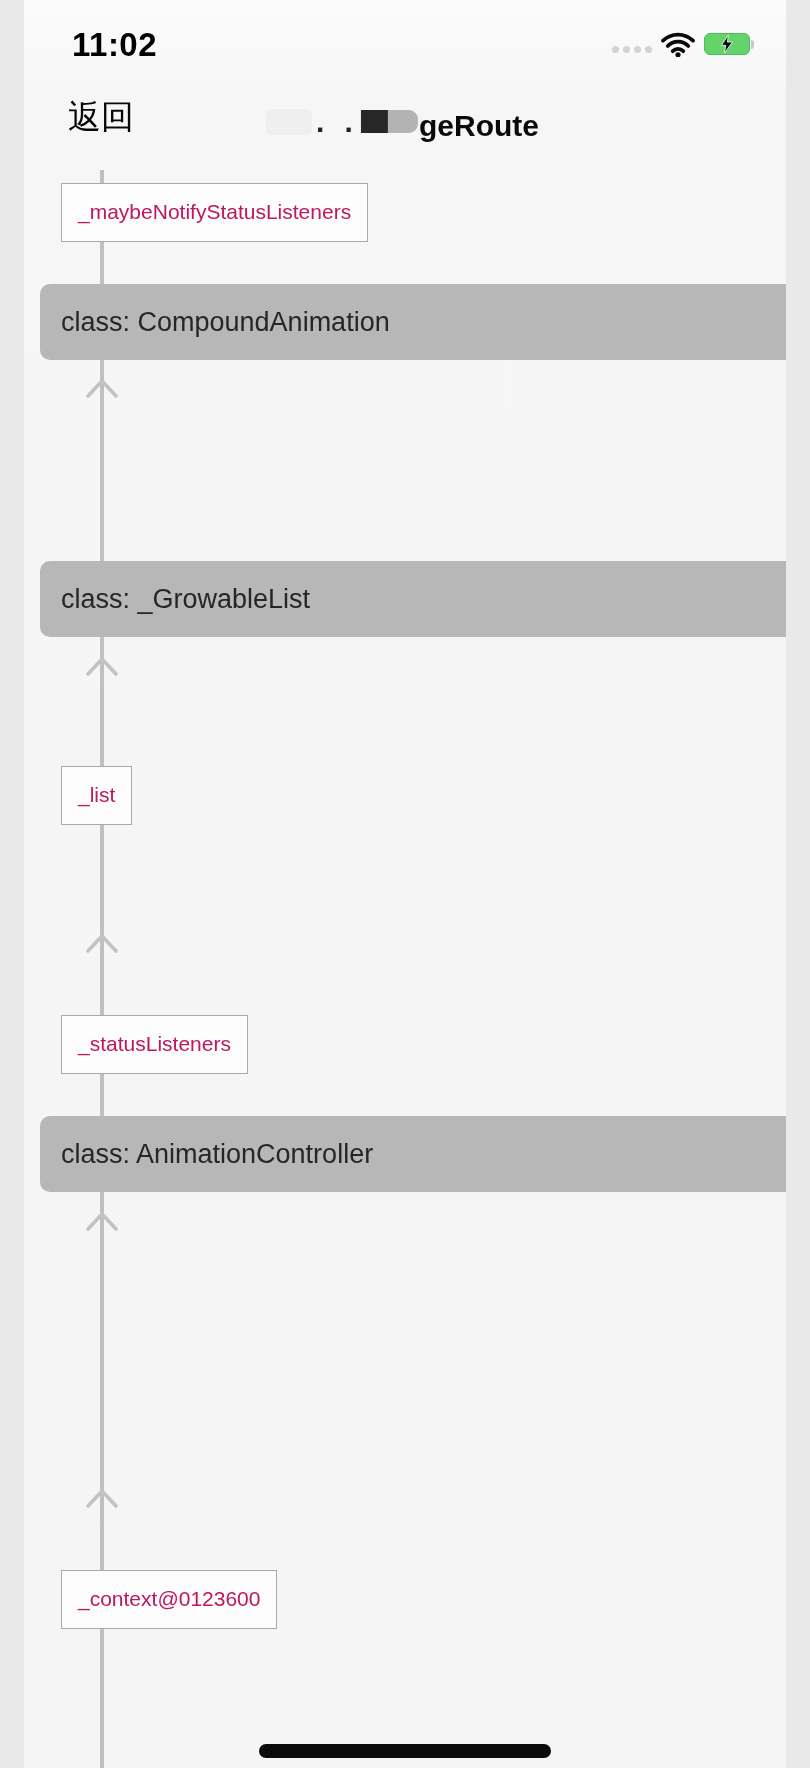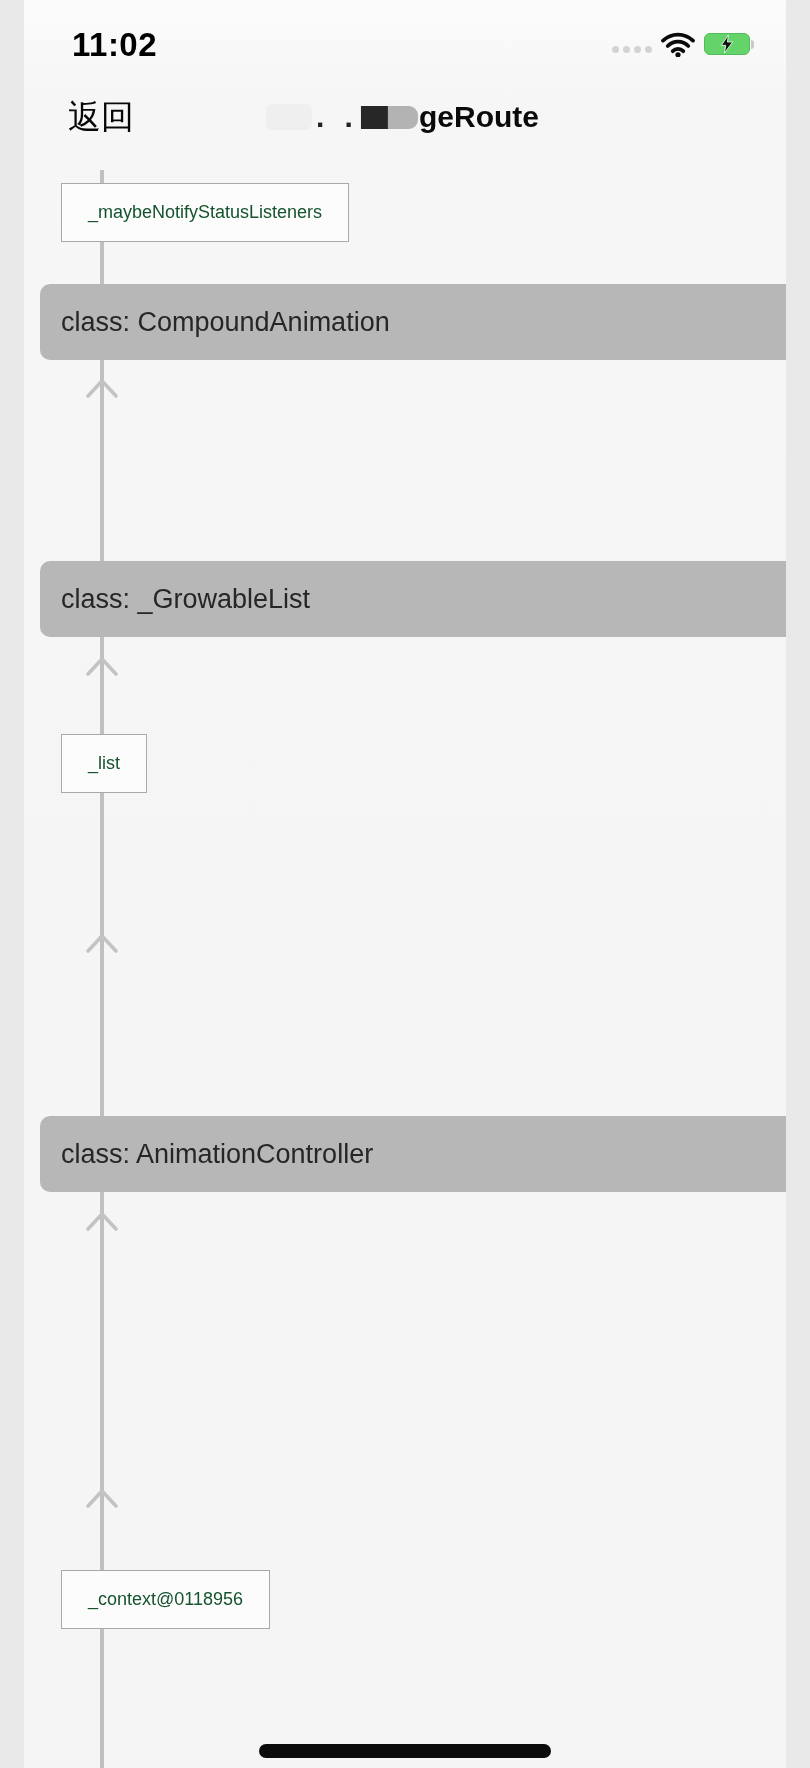--- a/index.html
+++ b/index.html
@@ -45,33 +45,33 @@
   }
   .nav-title {
     position: absolute; left: 50%; top: 12px; transform: translateX(-48%);
     display: flex; align-items: center; white-space: nowrap;
   }
   .redact { display: inline-block; }
   .redact.light { width: 46px; height: 26px; background: #efefef; border-radius: 6px; margin-right: 4px; }
   .tdot { font-size: 30px; font-weight: 600; color: #222; letter-spacing: 6px; margin-right: 2px; }
   .redact.dark { width: 27px; height: 23px; background: #272727; }
   .redact.mid  { width: 30px; height: 23px; background: #b3b3b3; border-radius: 0 9px 9px 0; margin-right: 1px; }
-  .ttext { font-size: 30px; font-weight: 600; color: #0a0a0a; }
+  .ttext { font-size: 30px; font-weight: 600; color: #0a0a0a; margin-top: 9px; }
 
   
   .chain { position: absolute; inset: 0; }
   .vline {
     position: absolute; left: 76px; top: 170px; bottom: 0;
     width: 3.5px; background: #c0c0c0; z-index: 1;
   }
   .ref-box {
     position: absolute; left: 37px; z-index: 2;
     height: 59px; line-height: 56px;
     background: #fcfcfc; border: 1.5px solid #a9a9a9;
-    padding: 0 26px; font-size: 18px; color: #14532d;
+    padding: 0 16px; font-size: 21px; color: #be185d;
     white-space: nowrap;
   }
   .class-bar {
     position: absolute; left: 16px; width: 779px; z-index: 2;
     height: 76px; line-height: 76px;
     background: #b7b7b7; border-radius: 10px;
     padding-left: 21px; font-size: 27px; color: #262626;
     white-space: nowrap;
   }
   .chevron { position: absolute; left: 60px; z-index: 2; }
@@ -132,31 +132,32 @@
     <div class="class-bar" style="top:284px">class: CompoundAnimation</div>
     <svg class="chevron" style="top:377px" width="36" height="22" viewBox="0 0 36 22">
       <polyline points="4,19 18,4 32,19" stroke="#c3c3c3" stroke-width="3.6" fill="none" stroke-linecap="round" stroke-linejoin="round"></polyline>
     </svg>
 
     <div class="class-bar" style="top:561px">class: _GrowableList</div>
     <svg class="chevron" style="top:655px" width="36" height="22" viewBox="0 0 36 22">
       <polyline points="4,19 18,4 32,19" stroke="#c3c3c3" stroke-width="3.6" fill="none" stroke-linecap="round" stroke-linejoin="round"></polyline>
     </svg>
 
-    <div class="ref-box" style="top:734px">_list</div>
+    <div class="ref-box" style="top:766px">_list</div>
     <svg class="chevron" style="top:932px" width="36" height="22" viewBox="0 0 36 22">
       <polyline points="4,19 18,4 32,19" stroke="#c3c3c3" stroke-width="3.6" fill="none" stroke-linecap="round" stroke-linejoin="round"></polyline>
     </svg>
 
+    <div class="ref-box" style="top:1015px">_statusListeners</div>
     <div class="class-bar" style="top:1116px">class: AnimationController</div>
     <svg class="chevron" style="top:1210px" width="36" height="22" viewBox="0 0 36 22">
       <polyline points="4,19 18,4 32,19" stroke="#c3c3c3" stroke-width="3.6" fill="none" stroke-linecap="round" stroke-linejoin="round"></polyline>
     </svg>
 
     <svg class="chevron" style="top:1487px" width="36" height="22" viewBox="0 0 36 22">
       <polyline points="4,19 18,4 32,19" stroke="#c3c3c3" stroke-width="3.6" fill="none" stroke-linecap="round" stroke-linejoin="round"></polyline>
     </svg>
 
-    <div class="ref-box" style="top:1570px">_context@0118956</div>
+    <div class="ref-box" style="top:1570px">_context@0123600</div>
   </div>
 
   <div class="home-indicator"></div>
 </div>
 
 </body></html>

